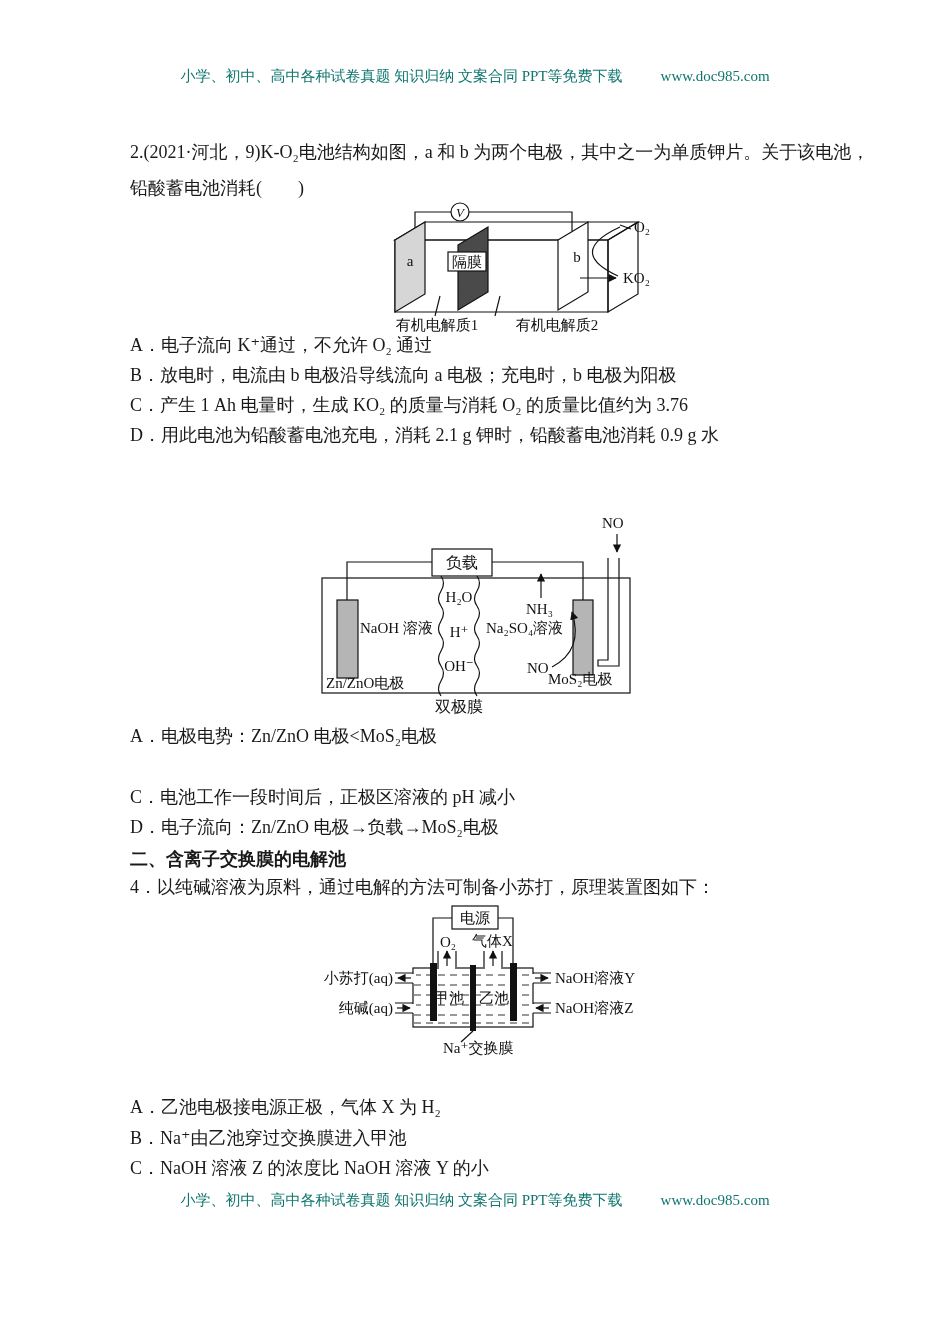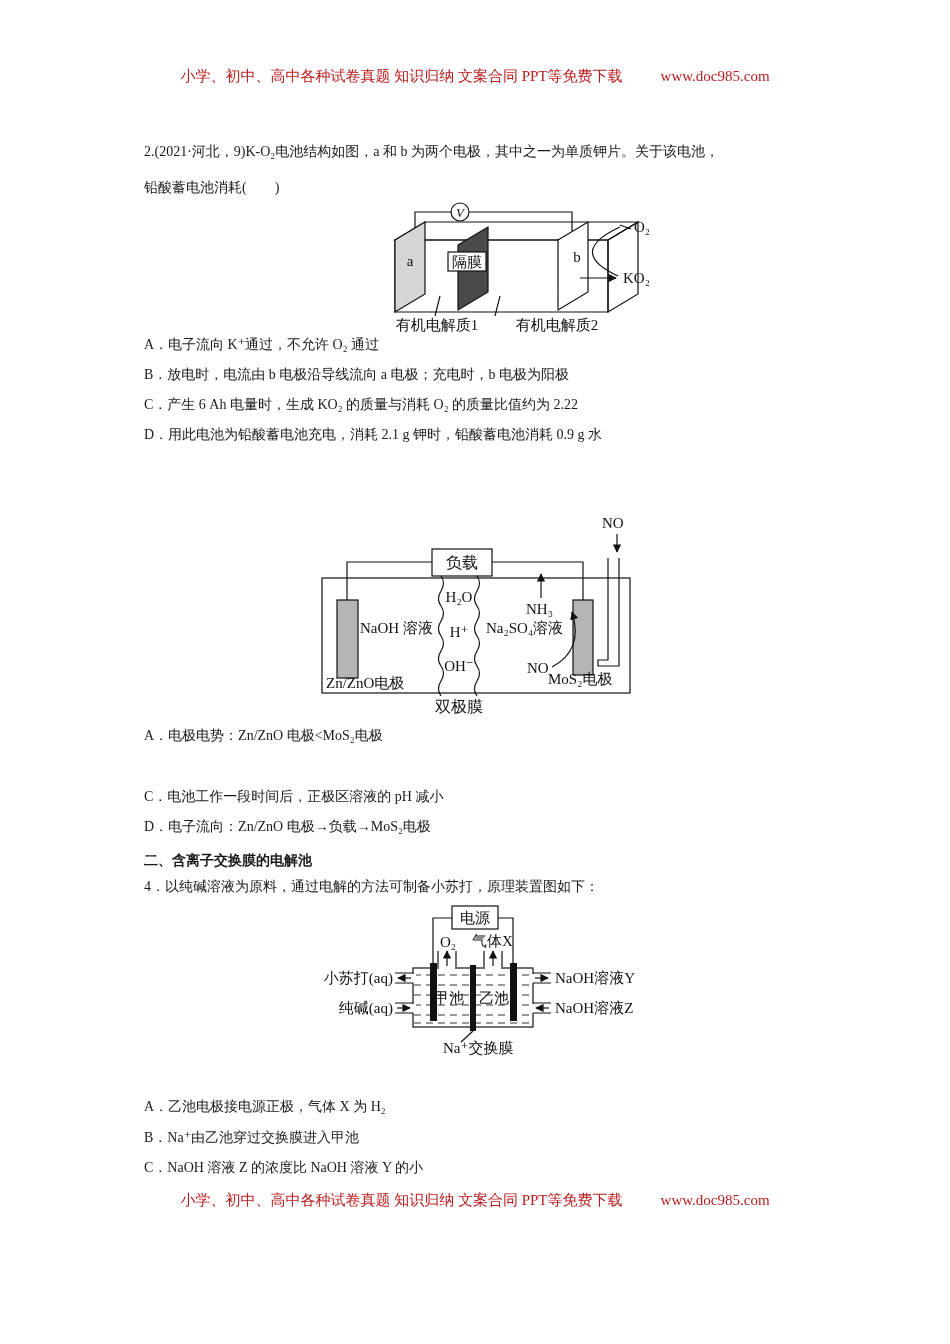--- a/index.html
+++ b/index.html
@@ -1,21 +1,21 @@
 <!DOCTYPE html>
 <html><head>
 <meta charset="utf-8">
 <style>
   html,body{margin:0;padding:0;background:#888;}
   .page{position:relative;width:950px;height:1344px;background:#ffffff;margin:0 auto;overflow:hidden;
         font-family:"Liberation Serif","DejaVu Serif",serif;color:#1a1a1a;}
-  .line{position:absolute;left:144px;font-size:14px;line-height:22px;white-space:pre;}
-  .centerline{position:absolute;left:0;width:950px;text-align:center;font-size:15px;line-height:20px;color:#b91c1c;}
+  .line{position:absolute;left:130px;font-size:18px;line-height:22px;white-space:pre;}
+  .centerline{position:absolute;left:0;width:950px;text-align:center;font-size:15px;line-height:20px;color:#0f766e;}
   .centerline .url{margin-left:38px;}
-  .bold{font-weight:bold;font-family:Liberation Sans, sans-serif;}
+  .bold{font-weight:bold;font-family:Liberation Mono, monospace;}
   svg.fig{position:absolute;overflow:visible;}
   svg text{font-family:"Liberation Serif","DejaVu Serif",serif;fill:#111;font-size:15px;}
   svg .lbl16{font-size:16px;}
   svg .vm{font-size:13px;font-style:italic;}
   svg path,svg line,svg rect.box,svg circle{stroke:#111;stroke-width:1.2;fill:none;}
   svg rect.white{fill:#fff;stroke:#111;stroke-width:1.2;}
   svg rect.erase{fill:#fff;stroke:none;}
   svg .graybar{fill:#b5b5b5;stroke:#111;stroke-width:1.2;}
   svg .lightplate{fill:#d6d6d6;stroke:#111;stroke-width:1.2;}
   svg .darkplate{fill:#4a4a4a;stroke:#111;stroke-width:1.2;}
@@ -67,21 +67,21 @@
     <text x="243" y="85">KO₂</text>
 
     <path d="M60,98 L55,118"></path>
     <path d="M120,98 L115,118"></path>
     <text x="57" y="132" text-anchor="middle">有机电解质1</text>
     <text x="177" y="132" text-anchor="middle">有机电解质2</text>
   </svg>
 
   <div class="line" style="top:334px">A．电子流向 K⁺通过，不允许 O₂ 通过</div>
   <div class="line" style="top:364px">B．放电时，电流由 b 电极沿导线流向 a 电极；充电时，b 电极为阳极</div>
-  <div class="line" style="top:394px">C．产生 6 Ah 电量时，生成 KO₂ 的质量与消耗 O₂ 的质量比值约为 2.22</div>
+  <div class="line" style="top:394px">C．产生 1 Ah 电量时，生成 KO₂ 的质量与消耗 O₂ 的质量比值约为 3.76</div>
   <div class="line" style="top:424px">D．用此电池为铅酸蓄电池充电，消耗 2.1 g 钾时，铅酸蓄电池消耗 0.9 g 水</div>
 
 
   <svg class="fig" style="left:300px;top:512px" width="340" height="212" viewBox="0 0 340 212">
     <defs>
       <marker id="ar2" viewBox="0 0 10 10" refX="9" refY="5" markerWidth="7" markerHeight="7" orient="auto-start-reverse">
         <path d="M0,0 L10,5 L0,10 Z" style="fill:#111;stroke:none"></path>
       </marker>
     </defs>
 

